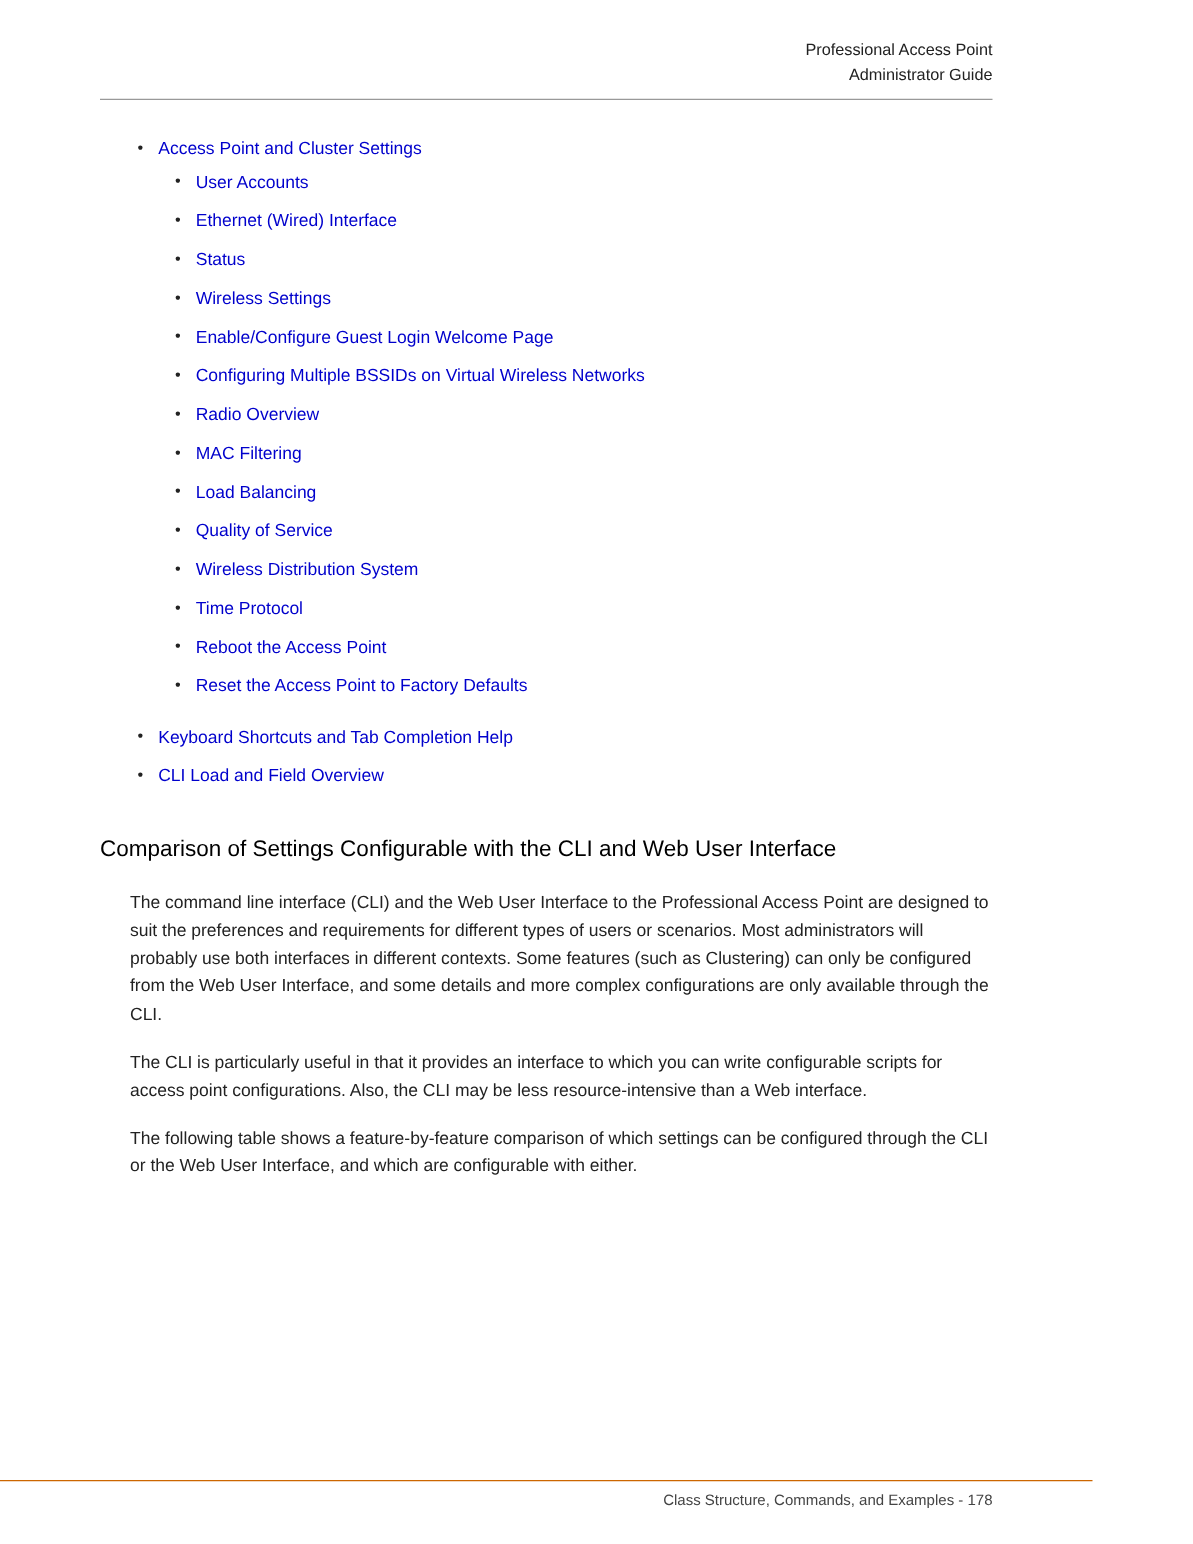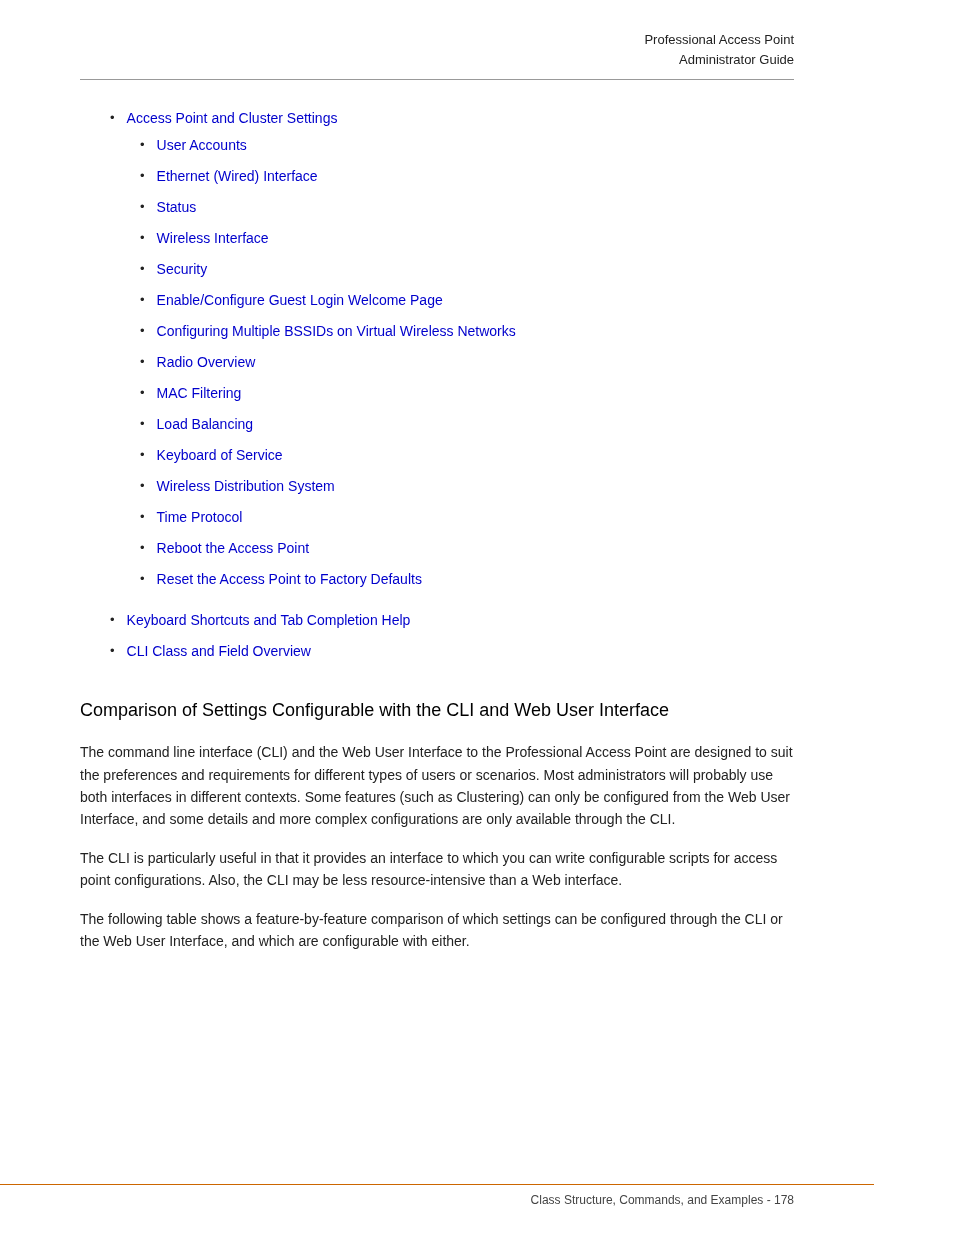--- a/index.html
+++ b/index.html
@@ -100,20 +100,21 @@
       margin-top: 36px;
       margin-bottom: 18px;
       line-height: 1.4;
     }
 
     .body-text {
       font-size: 14px;
       color: #222;
       line-height: 1.6;
       margin-bottom: 16px;
+      margin-left: 24px;
     }
 
     .footer {
       position: absolute;
       bottom: 28px;
       left: 0;
       right: 0;
       padding: 0 80px;
       display: flex;
       justify-content: flex-end;
@@ -149,63 +150,60 @@
     <li>
       <a href="#">User Accounts</a>
     </li>
     <li>
       <a href="#">Ethernet (Wired) Interface</a>
     </li>
     <li>
       <a href="#">Status</a>
     </li>
     <li>
-      <a href="#">Wireless Interface</a>
-    </li>
-    <li>
-      <a href="#">Security</a>
+      <a href="#">Wireless Settings</a>
     </li>
     <li>
       <a href="#">Enable/Configure Guest Login Welcome Page</a>
     </li>
     <li>
       <a href="#">Configuring Multiple BSSIDs on Virtual Wireless Networks</a>
     </li>
     <li>
       <a href="#">Radio Overview</a>
     </li>
     <li>
       <a href="#">MAC Filtering</a>
     </li>
     <li>
       <a href="#">Load Balancing</a>
     </li>
     <li>
-      <a href="#">Keyboard of Service</a>
+      <a href="#">Quality of Service</a>
     </li>
     <li>
       <a href="#">Wireless Distribution System</a>
     </li>
     <li>
       <a href="#">Time Protocol</a>
     </li>
     <li>
       <a href="#">Reboot the Access Point</a>
     </li>
     <li>
       <a href="#">Reset the Access Point to Factory Defaults</a>
     </li>
   </ul>
 
   <ul class="bullet-list" style="margin-top: 13px;">
     <li>
       <a href="#">Keyboard Shortcuts and Tab Completion Help</a>
     </li>
     <li>
-      <a href="#">CLI Class and Field Overview</a>
+      <a href="#">CLI Load and Field Overview</a>
     </li>
   </ul>
 
   <div class="section">
     <h2 class="section-title">Comparison of Settings Configurable with the CLI and Web User Interface</h2>
     <p class="body-text">The command line interface (CLI) and the Web User Interface to the Professional Access Point are designed to suit the preferences and requirements for different types of users or scenarios. Most administrators will probably use both interfaces in different contexts. Some features (such as Clustering) can only be configured from the Web User Interface, and some details and more complex configurations are only available through the CLI.</p>
     <p class="body-text">The CLI is particularly useful in that it provides an interface to which you can write configurable scripts for access point configurations. Also, the CLI may be less resource-intensive than a Web interface.</p>
     <p class="body-text">The following table shows a feature-by-feature comparison of which settings can be configured through the CLI or the Web User Interface, and which are configurable with either.</p>
   </div>
 

